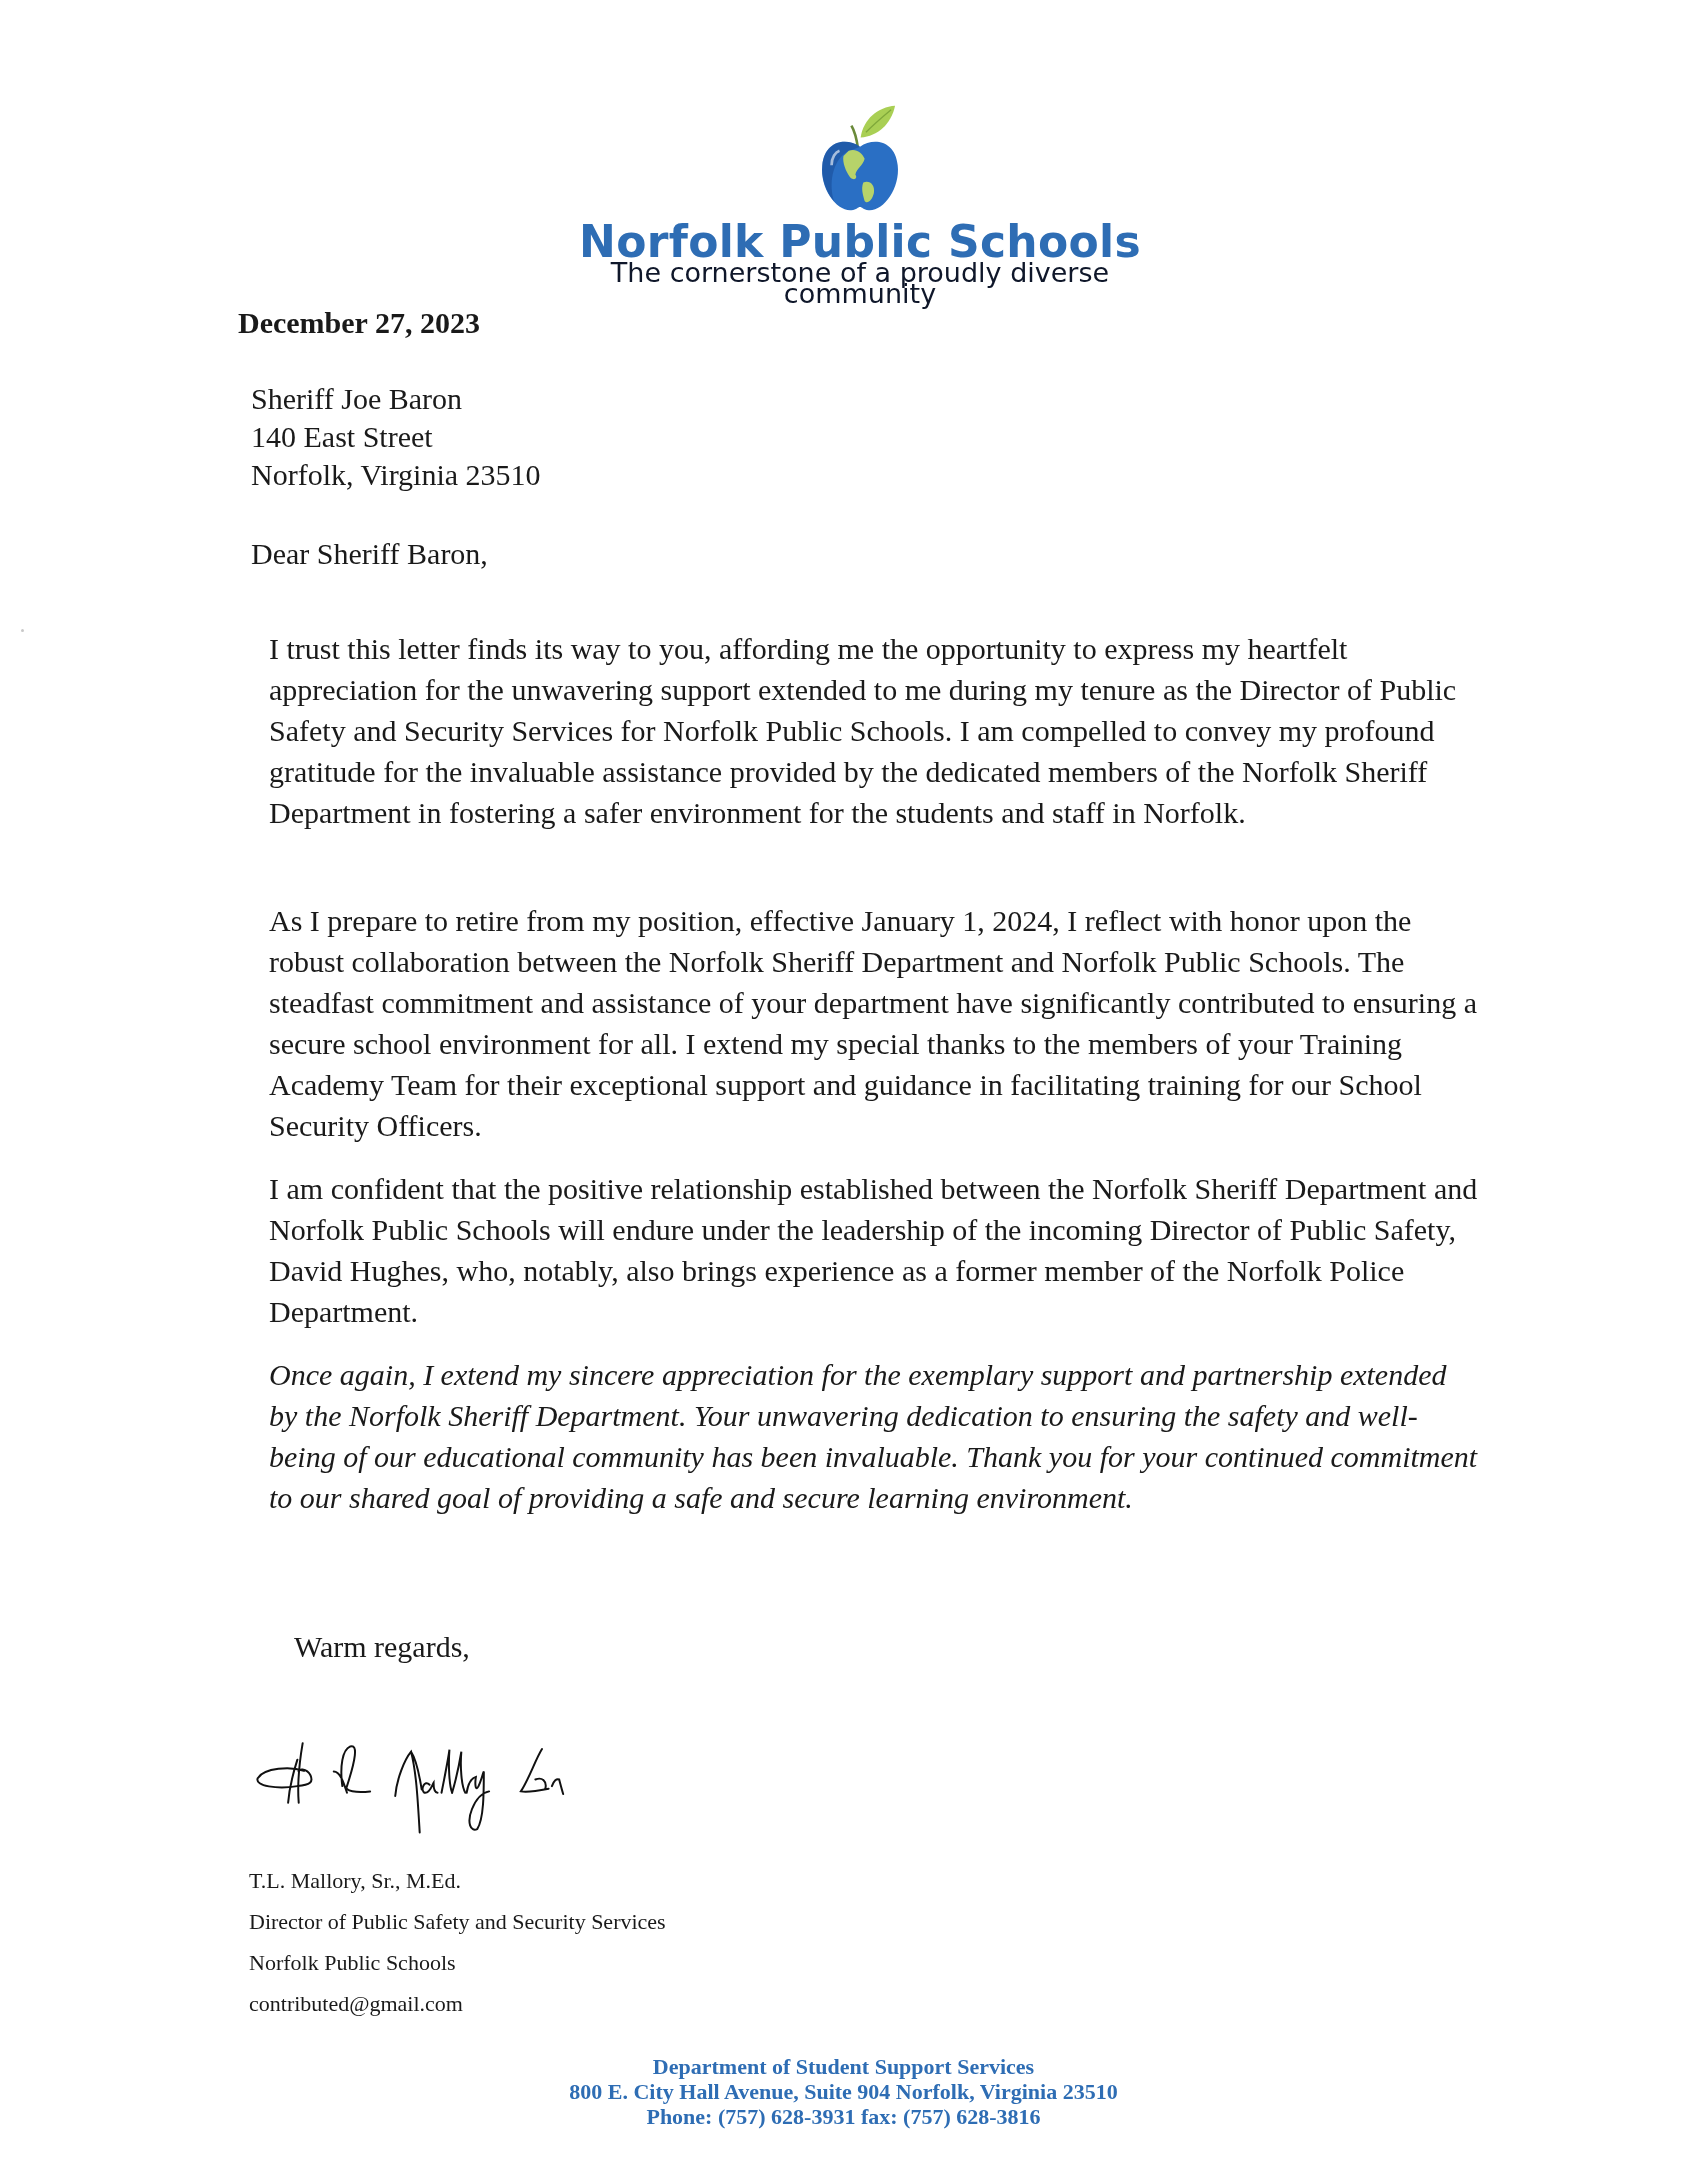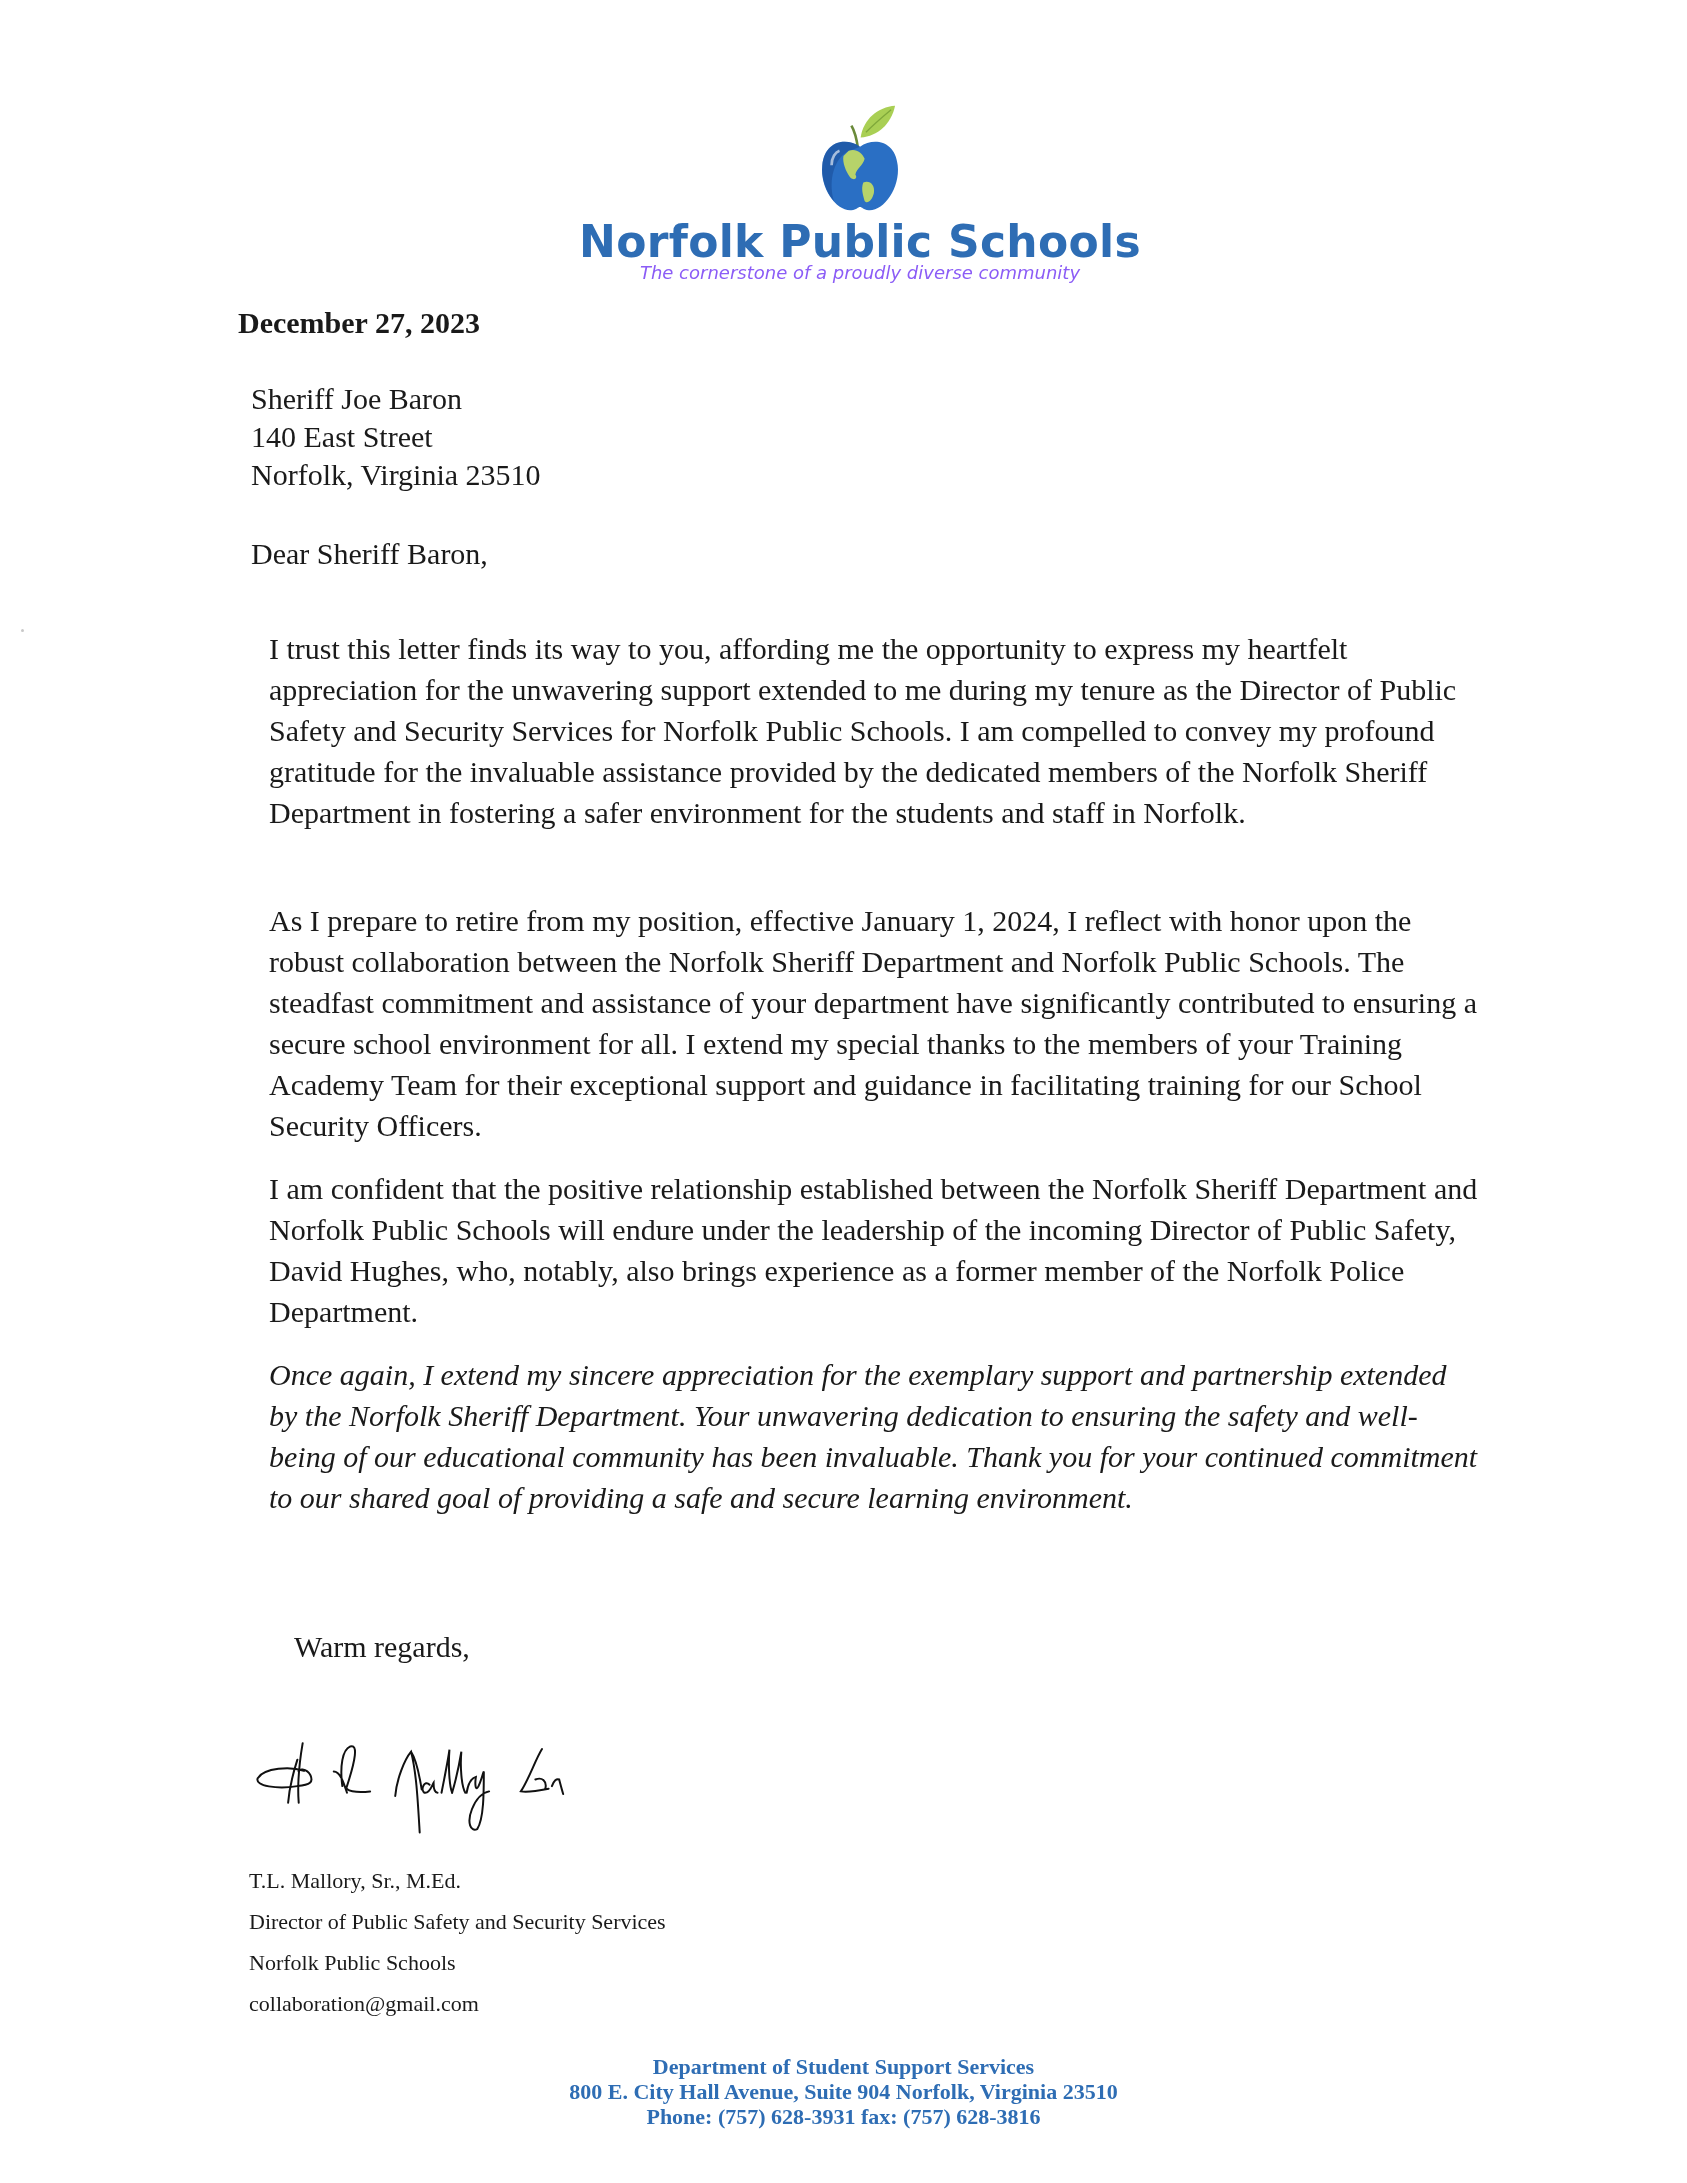--- a/index.html
+++ b/index.html
@@ -3,22 +3,22 @@
 <meta charset="utf-8">
 <style>
   html, body { margin: 0; padding: 0; background: #ffffff; }
   body { width: 1687px; height: 2183px; position: relative; overflow: hidden;
          font-family: "Liberation Serif", "DejaVu Serif", serif; color: #1a1a1a; }
   .logo { position: absolute; left: 569px; top: 99px; width: 582px; text-align: center; }
   .apple { display: block; margin: 0 auto; }
   .brand { font-family: "DejaVu Sans", "Liberation Sans", sans-serif; font-weight: bold;
            color: #2e6db4; font-size: 44px; line-height: 48px; letter-spacing: 0.3px;
            margin-top: 2.6px; }
-  .tagline { font-family: "DejaVu Sans", "Liberation Sans", sans-serif; color: #8b5cf6;
-             font-size: 18px; line-height: 21px; margin-top: -4px; font-style: italic; }
+  .tagline { font-family: "DejaVu Sans", "Liberation Sans", sans-serif; color: #0f172a;
+             font-size: 27px; line-height: 21px; margin-top: -4px; }
   .date { position: absolute; left: 238px; top: 306px; font-size: 30px; font-weight: bold; }
   .block { position: absolute; left: 251px; font-size: 30px; line-height: 38px; }
   .addr { top: 380px; }
   .salutation { top: 535px; }
   .para { position: absolute; left: 251px; width: 1211px; font-size: 30px; line-height: 41px; margin: 18px; }
   .p1 { top: 610px; }
   .p2 { top: 882px; }
   .p3 { top: 1150px; }
   .p4 { top: 1336px; font-style: italic; }
   .closing { position: absolute; left: 250px; top: 1630px; font-size: 30px; margin-left: 44px; }
@@ -78,21 +78,21 @@
     <path d="M326 110 C328 98 332 88 340 86 C338 100 340 108 344 100 C348 92 350 82 352 78 C352 110 352 150 342 165 C332 170 326 155 334 135 C340 120 350 110 360 108"></path>
     <path d="M440 44 C430 60 420 90 408 108 C418 110 440 106 450 104 M430 90 C440 86 448 92 445 104"></path>
     <path d="M455 100 C458 92 462 88 466 90 C468 98 470 105 472 112"></path>
   </g>
 </svg>
 
 <div class="sig-block">
   <div>T.L. Mallory, Sr., M.Ed.</div>
   <div>Director of Public Safety and Security Services</div>
   <div>Norfolk Public Schools</div>
-  <div>collaboration@gmail.com</div>
+  <div>contributed@gmail.com</div>
 </div>
 
 <footer class="footer">
   <div>Department of Student Support Services</div>
   <div>800 E. City Hall Avenue, Suite 904 Norfolk, Virginia 23510</div>
   <div>Phone: (757) 628-3931 fax: (757) 628-3816</div>
 </footer>
 
 
 </body></html>

